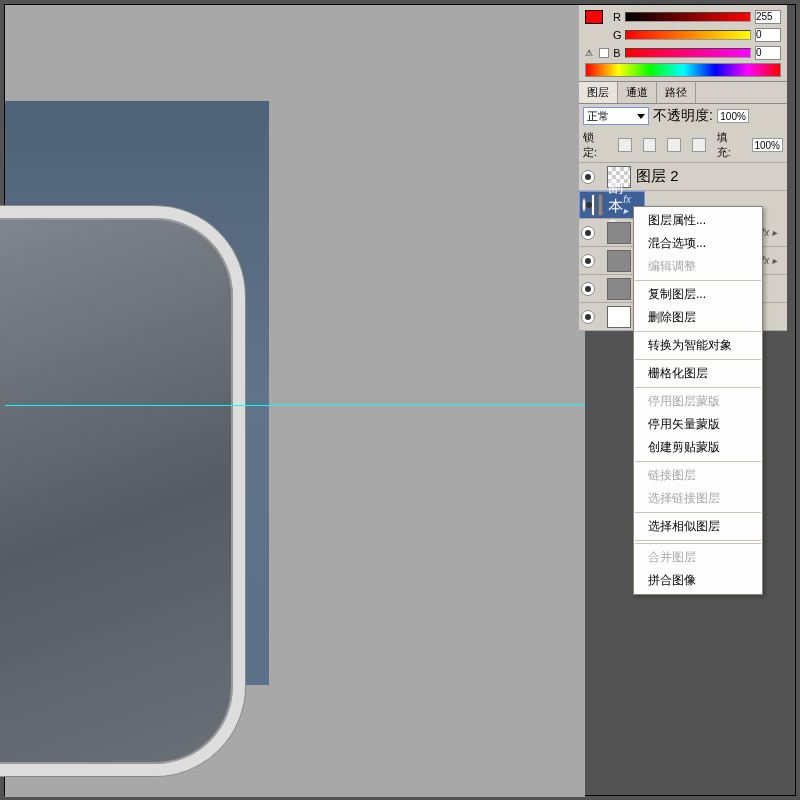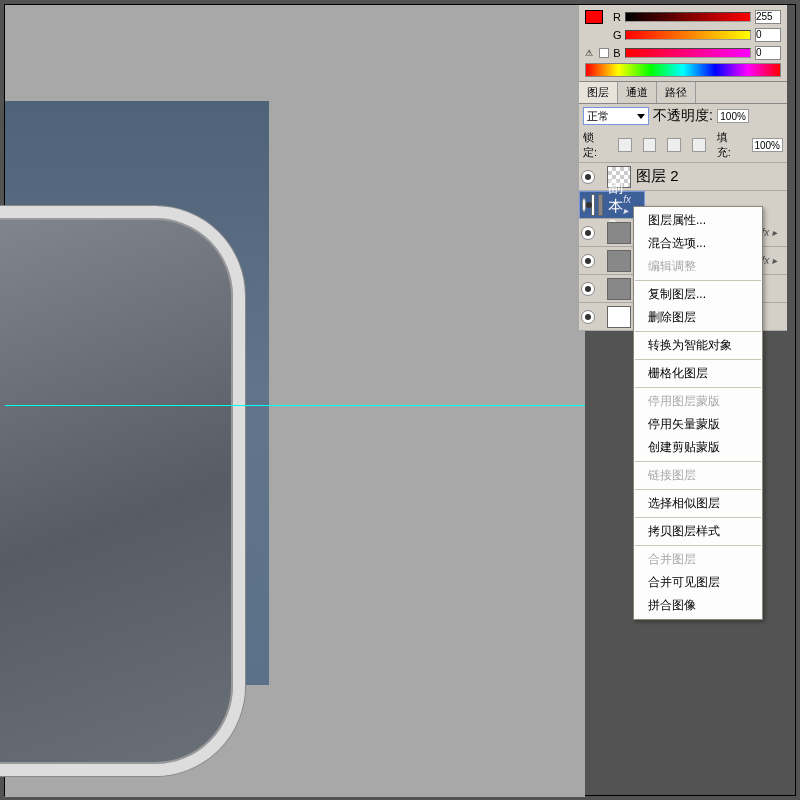--- a/index.html
+++ b/index.html
@@ -173,22 +173,21 @@
       <hr>
       <div>转换为智能对象</div>
       <hr>
       <div>栅格化图层</div>
       <hr>
       <div class="dis">停用图层蒙版</div>
       <div>停用矢量蒙版</div>
       <div>创建剪贴蒙版</div>
       <hr>
       <div class="dis">链接图层</div>
+      <div class="dis">选择链接图层</div>
       <hr>
       <div>选择相似图层</div>
       <hr>
-      <div>拷贝图层样式</div>
       <hr>
       <div class="dis">合并图层</div>
-      <div>合并可见图层</div>
       <div>拼合图像</div>
     </div>
 </div>
 
 </body></html>

